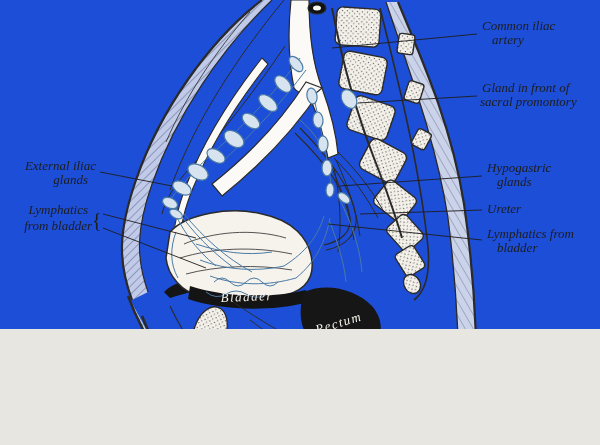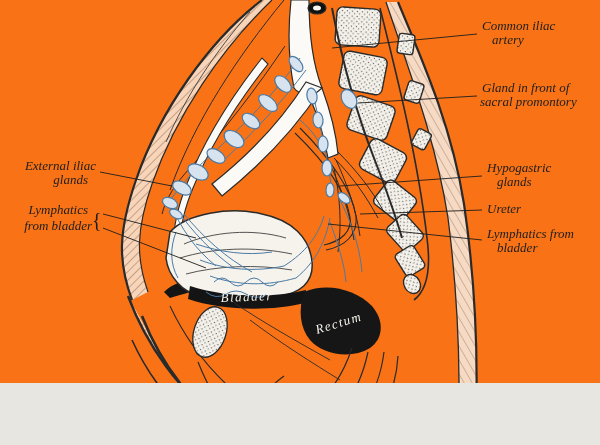--- a/index.html
+++ b/index.html
@@ -1,18 +1,18 @@
 <!DOCTYPE html>
 <html><head>
 <meta charset="utf-8">
 <style>
   html,body{margin:0;padding:0;background:#e8e6e0;}
   .stage{
-    position:relative;width:600px;height:383px;overflow:hidden;
-    background:#f97316;font-family:"Liberation Serif", serif;
+    position:relative;width:600px;height:329px;overflow:hidden;
+    background:#1d4ed8;font-family:"Liberation Serif", serif;
   }
   svg{display:block}
   .lbl{font:italic 13px "Liberation Serif", serif;fill:#1d1d1d;}
   .lbl-inline{font:italic 13px "Liberation Serif", serif;fill:#f5f2ea;letter-spacing:1.5px;}
   .brace{font:20px "Liberation Serif", serif;fill:#1d1d1d;}
 </style>
 </head>
 <body>
 
 <div class="stage">

